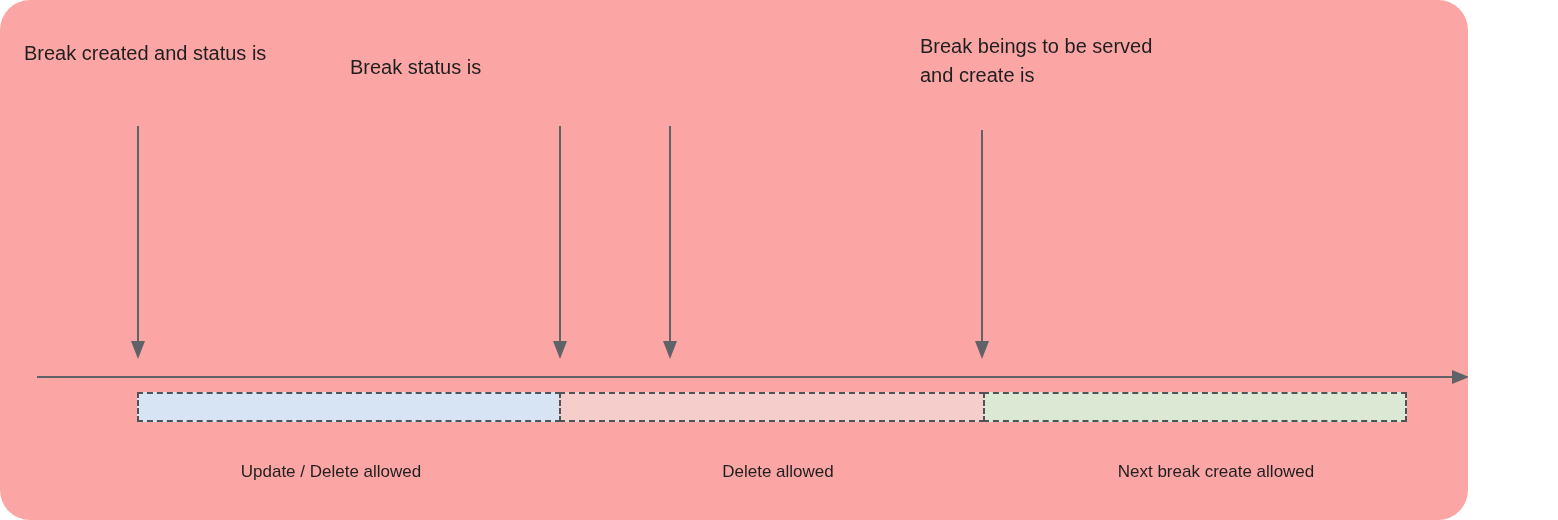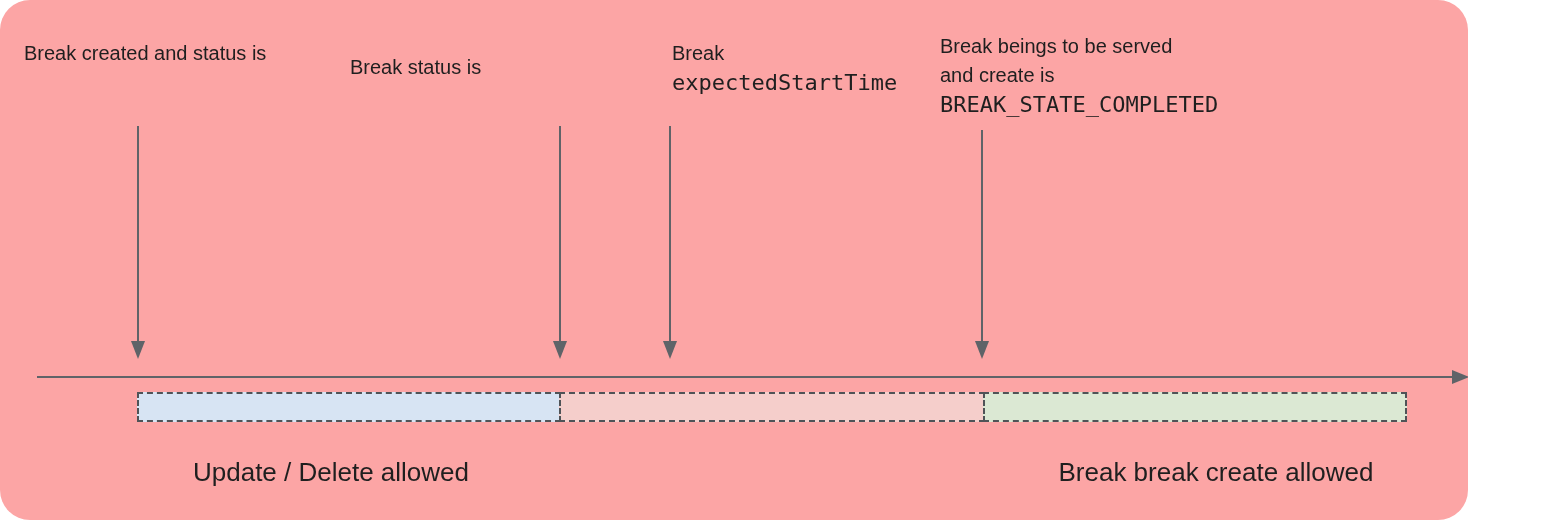--- a/index.html
+++ b/index.html
@@ -48,45 +48,40 @@
     font-size:20px; line-height:26px; white-space:nowrap;
   }
   .seg {
     position:absolute; top:392px; height:30px;
     box-sizing:border-box;
     border:2px dashed var(--dash-color, #4f5357);
   }
   .seg-label {
     position:absolute; top:459px;
     transform:translateX(-50%);
-    font-size:26px; line-height:26px; white-space:nowrap;
+    font-size:17px; line-height:26px; white-space:nowrap;
   }
 </style>
 </head>
 <body>
 
 <div class="canvas">
 
   <div class="ann" style="left:24px; top:39px">
     <div class="sans">Break created and status is</div>
   </div>
 
   <div class="ann" style="left:350px; top:53px">
     <div class="sans">Break status is</div>
   </div>
 
-  <div class="ann" style="left:672px; top:39px">
-    <div class="sans">Break</div>
-    <div class="mono">expectedStartTime</div>
-  </div>
 
-  <div class="ann" style="left:940px; top:32px">
+  <div class="ann" style="left:920px; top:32px">
     <div class="sans">Break beings to be served</div>
     <div class="sans">and create is</div>
-    <div class="mono">BREAK_STATE_COMPLETED</div>
   </div>
 
   <div class="vline" style="left:137px; top:126px; height:219px"></div>
   <div class="vhead" style="left:131px; top:341px"></div>
 
   <div class="vline" style="left:559px; top:126px; height:219px"></div>
   <div class="vhead" style="left:553px; top:341px"></div>
 
   <div class="vline" style="left:669px; top:126px; height:219px"></div>
   <div class="vhead" style="left:663px; top:341px"></div>
@@ -96,15 +91,16 @@
 
   <div class="axis"></div>
   <div class="axis-head"></div>
   <div class="axis-label">time</div>
 
   <div class="seg" style="left: 137px; width: 424px; background-color: rgb(215, 228, 243);"></div>
   <div class="seg" style="left: 559px; width: 426px; background-color: rgb(245, 206, 203);"></div>
   <div class="seg" style="left: 983px; width: 424px; background-color: rgb(219, 232, 211);"></div>
 
   <div class="seg-label" style="left:331px">Update / Delete allowed</div>
-  <div class="seg-label" style="left:1216px">Break break create allowed</div>
+  <div class="seg-label" style="left:778px">Delete allowed</div>
+  <div class="seg-label" style="left:1216px">Next break create allowed</div>
 
 </div>
 
 </body></html>

